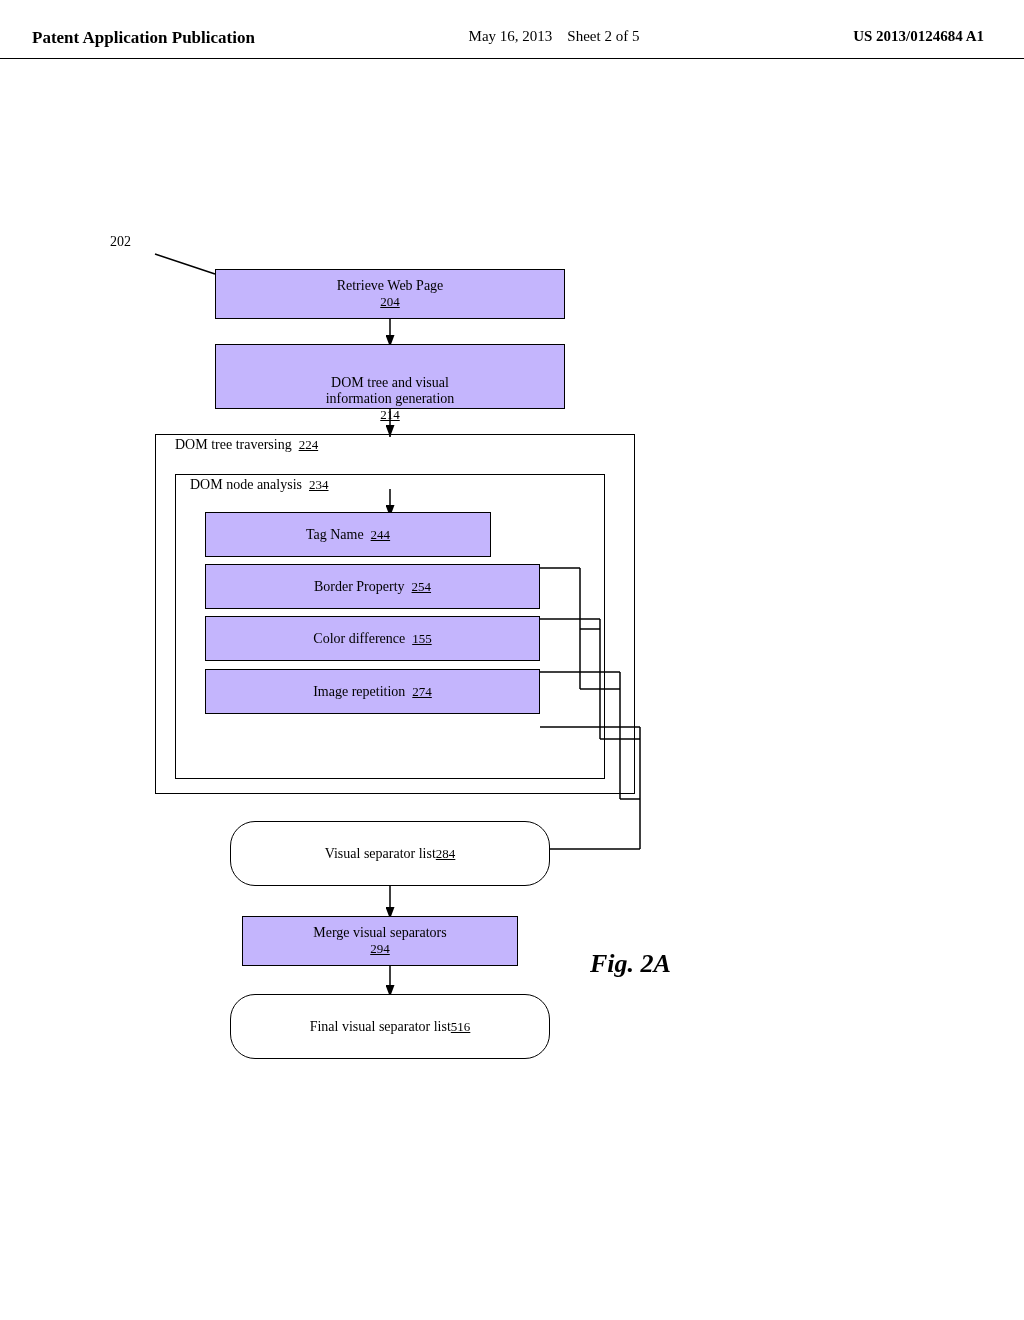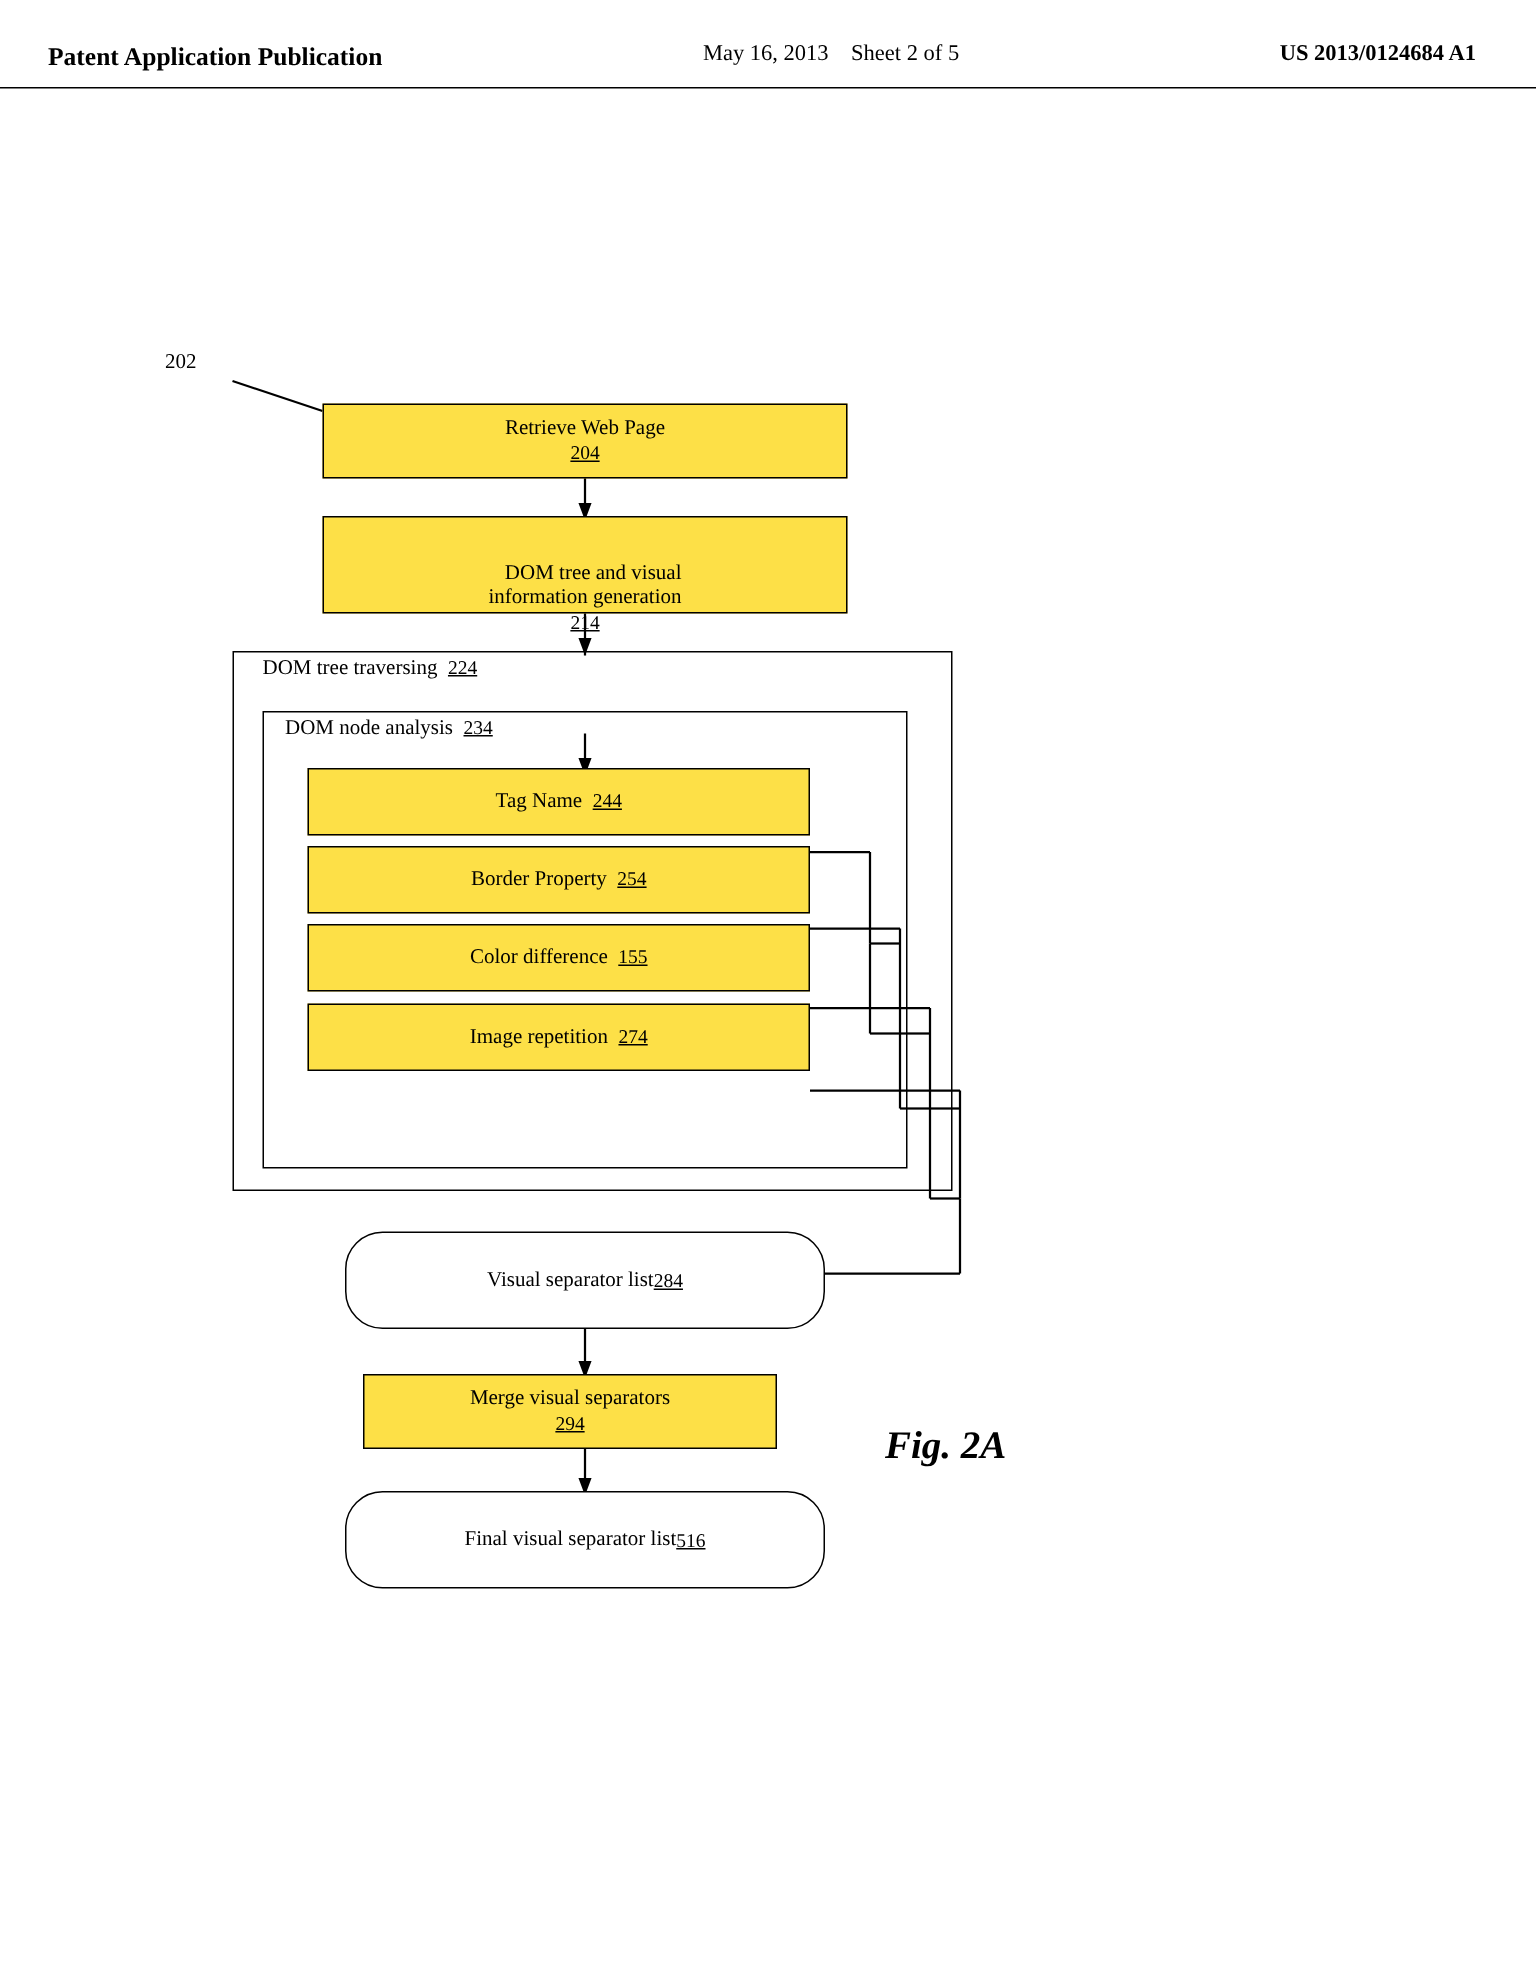--- a/index.html
+++ b/index.html
@@ -39,21 +39,21 @@
       width: 100%;
       height: 1200px;
       padding: 30px;
       text-decoration: underline;
     }
 
     
     .box-rect {
       position: absolute;
       border: 1.5px solid #000;
-      background: #fde047;
+      background: #c4b5fd;
       display: flex;
       flex-direction: column;
       align-items: center;
       justify-content: center;
       text-align: center;
       font-size: 14px;
     }
 
     .box-rounded {
       position: absolute;
@@ -165,38 +165,38 @@
   </svg>
 
   <div class="ref-label" style="left: 110px; top: 175px;">202</div>
 
   <div class="box-rect" style="left: 215px; top: 210px; width: 350px; height: 50px;">
     <span>Retrieve Web Page</span>
     <span class="box-label">204</span>
   </div>
 
   <div class="box-rect" style="left: 215px; top: 285px; width: 350px; height: 65px;">
-    <span style="white-space:pre-line; text-align:right;margin-top:45px;">DOM tree and visual
+    <span style="white-space:pre-line; text-align:center;margin-top:45px;">DOM tree and visual
 information generation</span>
     <span class="box-label">214</span>
   </div>
 
   <div class="box-rect" style="left: 155px; top: 375px; width: 480px; height: 360px; border: 1.5px solid #000; background: transparent;"></div>
 
   <div style="position:absolute; left: 170px; top: 378px; font-size:14px; background:#fff; padding: 0 5px;">
     DOM tree traversing &nbsp;<span class="box-label">224</span>
   </div>
 
   <div class="box-rect" style="left: 175px; top: 415px; width: 430px; height: 305px; border: 1.5px solid #000; background: transparent;"></div>
 
   <div style="position:absolute; left: 185px; top: 418px; font-size:14px; background:#fff; padding: 0 5px;">
     DOM node analysis &nbsp;<span class="box-label">234</span>
   </div>
 
-  <div class="box-rect" style="left: 205px; top: 453px; width: 335px; height: 45px;">
+  <div class="box-rect" style="left: 205px; top: 453px; width: 286px; height: 45px;">
     <span>Tag Name &nbsp;<span class="box-label">244</span></span>
   </div>
 
   <div class="box-rect" style="left: 205px; top: 505px; width: 335px; height: 45px;">
     <span>Border Property &nbsp;<span class="box-label">254</span></span>
   </div>
 
   <div class="box-rect" style="left: 205px; top: 557px; width: 335px; height: 45px;">
     <span>Color difference &nbsp;<span class="box-label">155</span></span>
   </div>

